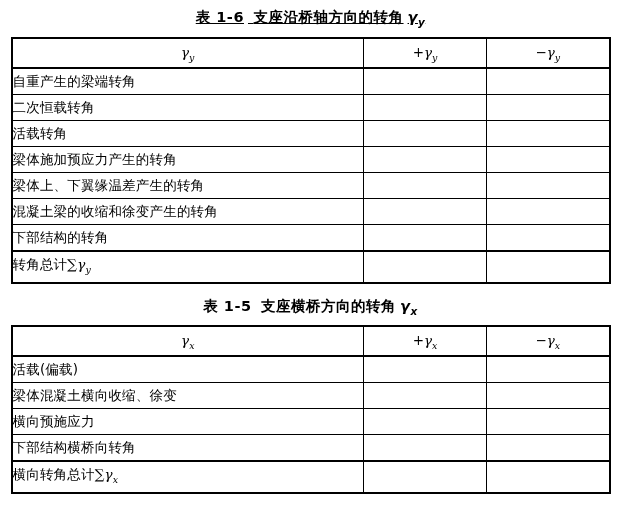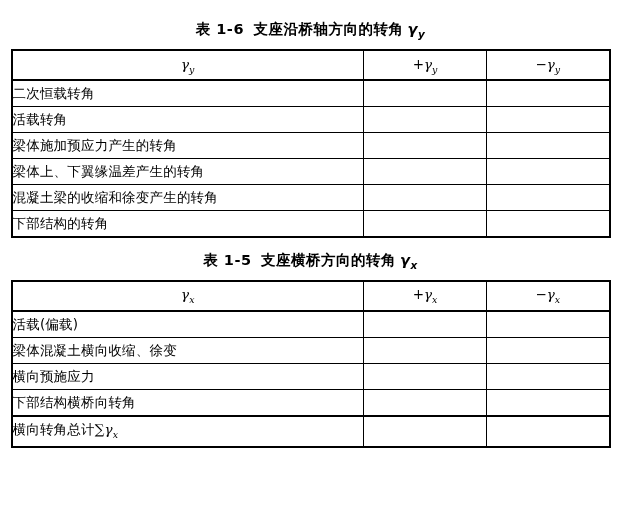--- a/index.html
+++ b/index.html
@@ -24,21 +24,21 @@
   }
   .table-caption {
     text-align: center;
     font-size: 14.5px;
     font-weight: bold;
     letter-spacing: 0.5px;
     margin: 0;
     padding: 0;
     font-family: "DejaVu Sans", sans-serif;
   }
-  .caption-1 { padding-top: 20px; padding-bottom: 9px; }
+  .caption-1 { padding-top: 8px; padding-bottom: 9px; text-decoration: underline; }
   .caption-2 { padding-top: 13px; padding-bottom: 9px; }
   .cap-title { margin-right: 4px; }
   .cap-sub {
     font-style: italic;
     font-weight: bold;
   }
   .cap-sub sub {
     font-size: 0.72em;
     font-style: italic;
   }
@@ -120,20 +120,25 @@
           </td>
           <td>
             <span>+</span><span class="sym"><span>γ</span><sub>y</sub></span>
           </td>
           <td>
             <span>−</span><span class="sym"><span>γ</span><sub>y</sub></span>
           </td>
         </tr>
 
         <tr>
+          <td class="row-label">自重产生的梁端转角</td>
+          <td class="row-cell"></td>
+          <td class="row-cell"></td>
+        </tr>
+        <tr>
           <td class="row-label">二次恒载转角</td>
           <td class="row-cell"></td>
           <td class="row-cell"></td>
         </tr>
         <tr>
           <td class="row-label">活载转角</td>
           <td class="row-cell"></td>
           <td class="row-cell"></td>
         </tr>
         <tr>
@@ -150,20 +155,25 @@
           <td class="row-label">混凝土梁的收缩和徐变产生的转角</td>
           <td class="row-cell"></td>
           <td class="row-cell"></td>
         </tr>
         <tr>
           <td class="row-label">下部结构的转角</td>
           <td class="row-cell"></td>
           <td class="row-cell"></td>
         </tr>
 
+        <tr class="total">
+          <td class="row-label"><span>转角总计</span><span class="sigma">∑</span><span class="sym"><span>γ</span><sub>y</sub></span></td>
+          <td class="row-cell"></td>
+          <td class="row-cell"></td>
+        </tr>
       </tbody>
     </table>
   </div>
 
   <div class="table-block">
     <div class="table-caption caption-2">
       <span class="cap-title">表 1-5</span>
       <span class="cap-title">支座横桥方向的转角</span><span class="cap-sub"><span>γ</span><sub>x</sub></span>
     </div>
 

